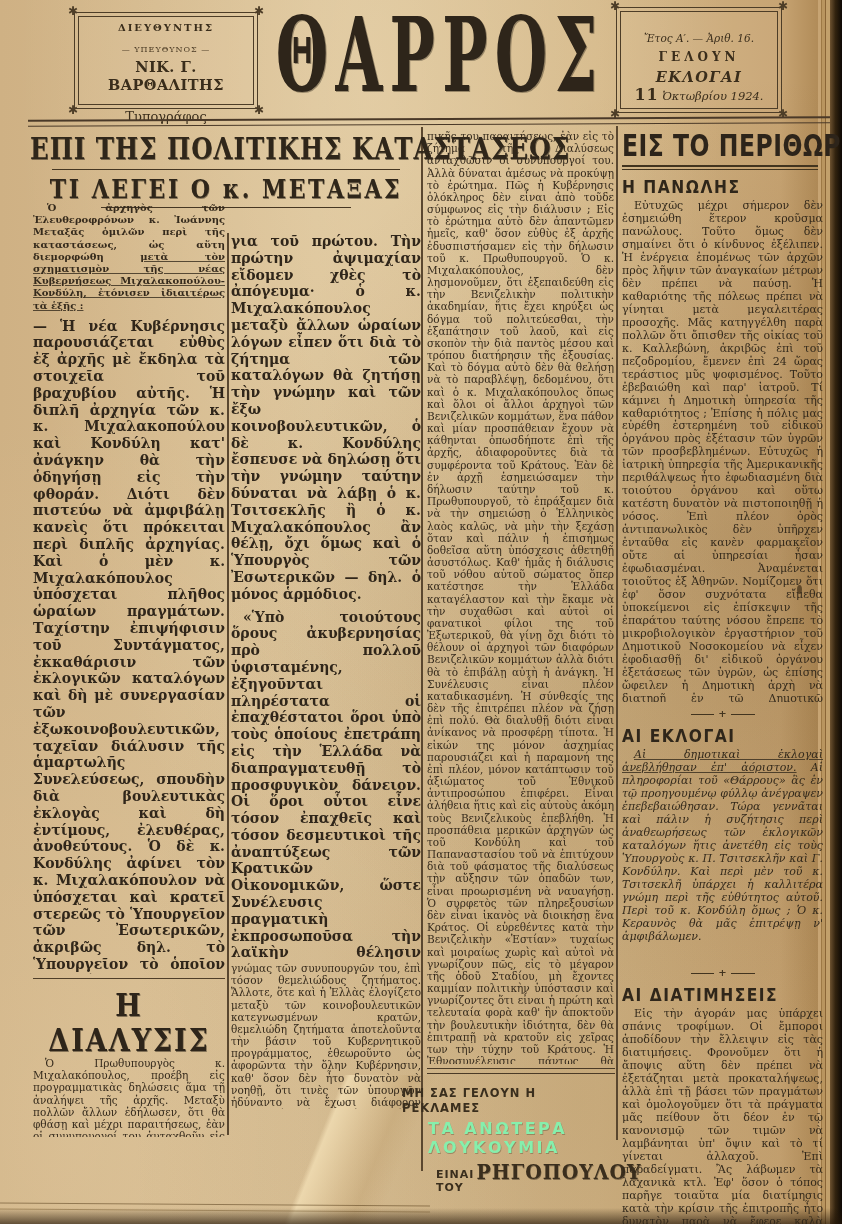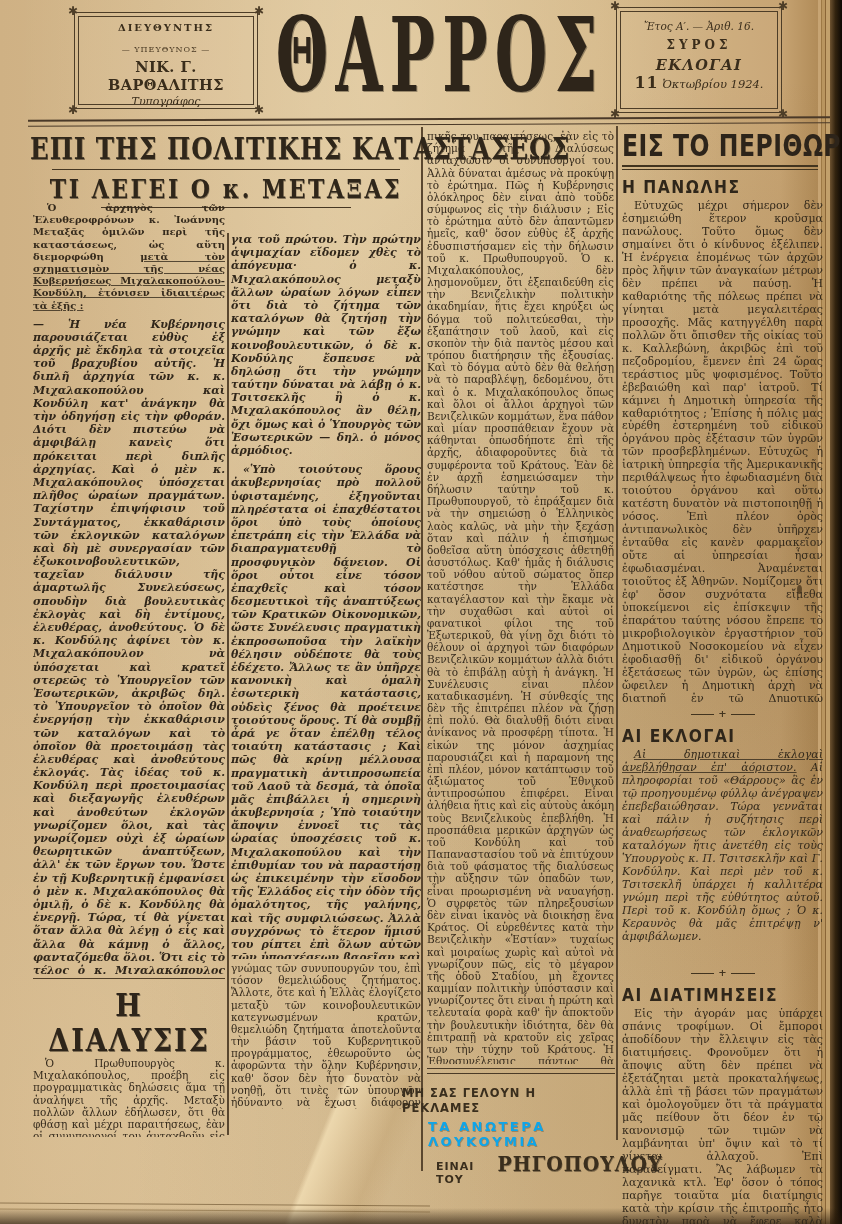--- a/index.html
+++ b/index.html
@@ -48,33 +48,33 @@
     content:"";position:absolute;inset:3px;border:1px solid #4d3d27;
   }
   .corner{position:absolute;font-size:12px;color:#4d3d27;line-height:1;font-family:"DejaVu Sans",sans-serif;}
   .corner.tl{left:-7px;top:-8px;}  .corner.tr{right:-7px;top:-8px;}
   .corner.bl{left:-7px;bottom:-8px;} .corner.br{right:-7px;bottom:-8px;}
 
   .director-box{left:74px;top:12px;width:182px;height:95px;text-align:center;color:#3a2d1b;}
   .director-role{font-size:10px;font-weight:bold;letter-spacing:2px;margin-top:9px;}
   .director-sub{font-size:8px;letter-spacing:1px;margin-top:12px;color:#4a3a24;}
   .director-name{font-size:14.5px;font-weight:bold;letter-spacing:.5px;margin-top:4px;transform:scaleY(1.05);}
-  .director-title{font-size:11px;font-style:italic;margin-top:3px;}
+  .director-title{font-size:13px;margin-top:17px;}
 
   .paper-title{
     position:absolute;left:262px;top:4px;width:356px;height:112px;text-align:center;
     color:#2e251a;overflow:visible;
   }
   .paper-title span{
     display:inline-block;font-size:58px;font-weight:bold;letter-spacing:7px;
     transform:scale(1.04,1.78);transform-origin:50% 18%;
     text-shadow:1px 1px 0 rgba(46,37,26,.4);
   }
   .issue-box{left:616px;top:7px;width:164px;height:104px;text-align:center;color:#3a2d1b;}
-  .issue-year{font-size:10.5px;font-style:italic;margin-top:12px;}
+  .issue-year{font-size:10.5px;font-style:italic;margin-top:24px;}
   .issue-city{font-size:12px;font-weight:bold;letter-spacing:4px;margin-top:6px;}
   .issue-day{font-size:14.5px;font-weight:bold;font-style:italic;letter-spacing:1.5px;margin-top:4px;}
   .issue-date{font-size:11.5px;font-style:italic;}
   .issue-date b{font-style:normal;font-size:16px;letter-spacing:1px;}
 
   .header-rule{
     position:absolute;left:28px;top:118px;width:802px;height:4px;
     border-top:2px solid #4a3928;border-bottom:1px solid #4a3928;transform:rotate(-.25deg);
   }
 
@@ -94,21 +94,21 @@
     font-size:22px;font-weight:bold;letter-spacing:2.5px;transform:scaleY(1.15);transform-origin:top;
     text-shadow:.5px .5px 0 rgba(47,38,26,.5);white-space:nowrap;margin-top:2px;
   }
   .headline-rule2{width:250px;margin:7px auto 0;border-top:1.4px solid #463723;}
 
   .txtcol{position:absolute;overflow:hidden;color:#352a1c;text-align:justify;}
   .txtcol p{margin:0 0 6px 0;}
   .intro{font-size:10px;line-height:1.22;font-weight:bold;}
   .intro .ind{display:inline-block;width:14px;}
   .u{text-decoration:underline;text-decoration-color:rgba(53,42,28,.8);}
-  .quote{font-size:11px;line-height:1.2;font-weight:bold;font-style:italic;color:#30261a;}
+  .quote{font-size:14px;line-height:1.2;font-weight:bold;color:#30261a;}
   .quote .ind{display:inline-block;width:12px;}
   .bodytxt{font-size:10.5px;line-height:1.16;}
   .bodytxt .ind{display:inline-block;width:12px;}
 
   .col1-top{left:33px;top:202px;width:192px;height:772px;}
   .col1-sep{position:absolute;left:33px;top:978px;width:192px;border-top:1.2px solid #4f3e28;}
   .col1-dialysis{left:33px;top:985px;width:192px;height:152px;}
   .dialysis-head{
     font-size:27px;font-weight:bold;text-align:center;letter-spacing:2px;color:#2e251a;
     transform:scaleY(1.15);transform-origin:top;text-shadow:.7px .7px 0 rgba(46,37,26,.5);
@@ -117,23 +117,23 @@
   .col2-quotes{left:231px;top:233px;width:190px;height:726px;}
   .col2-body{left:231px;top:962px;width:190px;height:147px;}
   .col3-body{left:427px;top:130px;width:187px;height:934px;}
 
   .dbl-rule{position:absolute;left:427px;top:1068px;width:188px;height:4px;
     border-top:1.8px solid #4a3a26;border-bottom:1px solid #4a3a26;}
 
   
   .advert{position:absolute;left:402px;top:1086px;width:214px;color:#3a2e1d;font-family:"DejaVu Sans",sans-serif;}
   .ad-l1{font-size:11.5px;font-weight:bold;letter-spacing:1px;transform:scaleY(1.1);}
-  .ad-l2{font-size:13px;font-weight:bold;letter-spacing:2.5px;margin-top:5px;padding-left:26px;color:#0ea5e9;
+  .ad-l2{font-size:16px;font-weight:bold;letter-spacing:2.5px;margin-top:5px;padding-left:26px;color:#86efac;
          text-shadow:.7px .7px 0 rgba(71,56,35,.35);}
-  .ad-l3{margin-top:3px;padding-left:34px;display:flex;align-items:baseline;gap:23px;}
+  .ad-l3{margin-top:3px;padding-left:34px;display:flex;align-items:baseline;gap:2px;}
   .ad-l3-pre{font-size:11px;font-weight:bold;letter-spacing:1px;}
   .ad-l3-brand{font-size:19px;font-weight:bold;letter-spacing:1px;font-family:"DejaVu Serif",serif;
                transform:scaleY(1.12);text-shadow:.6px .6px 0 rgba(58,46,29,.5);}
 
   
   .col4{position:absolute;left:622px;top:128px;width:201px;color:#342a1c;}
   .col4-head{
     font-size:23.5px;font-weight:bold;letter-spacing:.5px;color:#2d241a;white-space:nowrap;
     font-family:"DejaVu Sans",sans-serif;transform:scaleY(1.28);transform-origin:top left;
   }
@@ -175,21 +175,21 @@
 <div class="paper-title">
   <span>ΘΑΡΡΟΣ</span>
 </div>
 
 <div class="orn-box issue-box">
   <span class="corner tl">✱</span>
   <span class="corner tr">✱</span>
   <span class="corner bl">✱</span>
   <span class="corner br">✱</span>
   <div class="issue-year">Ἔτος Α′. — Ἀριθ. 16.</div>
-  <div class="issue-city">ΣΥΡΟΣ</div>
+  <div class="issue-city">ΓΕΛΟΥΝ</div>
   <div class="issue-day">ΕΚΛΟΓΑΙ</div>
   <div class="issue-date"><b>11</b> <span>Ὀκτωβρίου 1924.</span></div>
 </div>
 
 <div class="header-rule"></div>
 
 <div class="vrule v1"></div>
 <div class="vrule v2"></div>
 <div class="vrule v3"></div>
 

